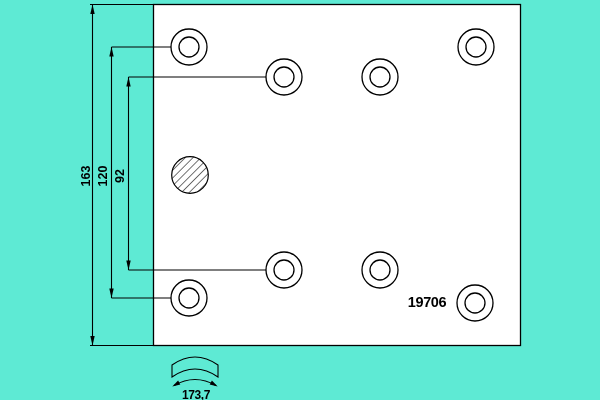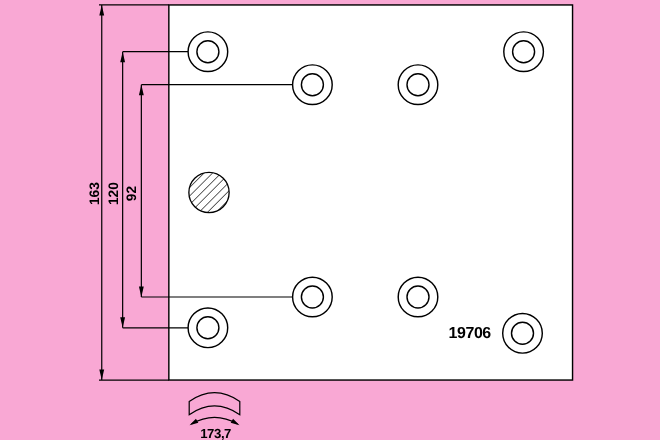--- a/index.html
+++ b/index.html
@@ -4,21 +4,21 @@
 <style>
   html, body {
     margin: 0;
     padding: 0;
     background: #ffffff;
   }
   #stage {
     position: relative;
     width: 600px;
     height: 400px;
-    background: #f9a8d4;
+    background: #5eead4;
     overflow: hidden;
     font-family: "Liberation Sans", sans-serif;
   }
   svg { display: block; }
   .ln {
     fill: none;
     stroke: #000000;
     stroke-width: 1.3;
   }
   .thin {

